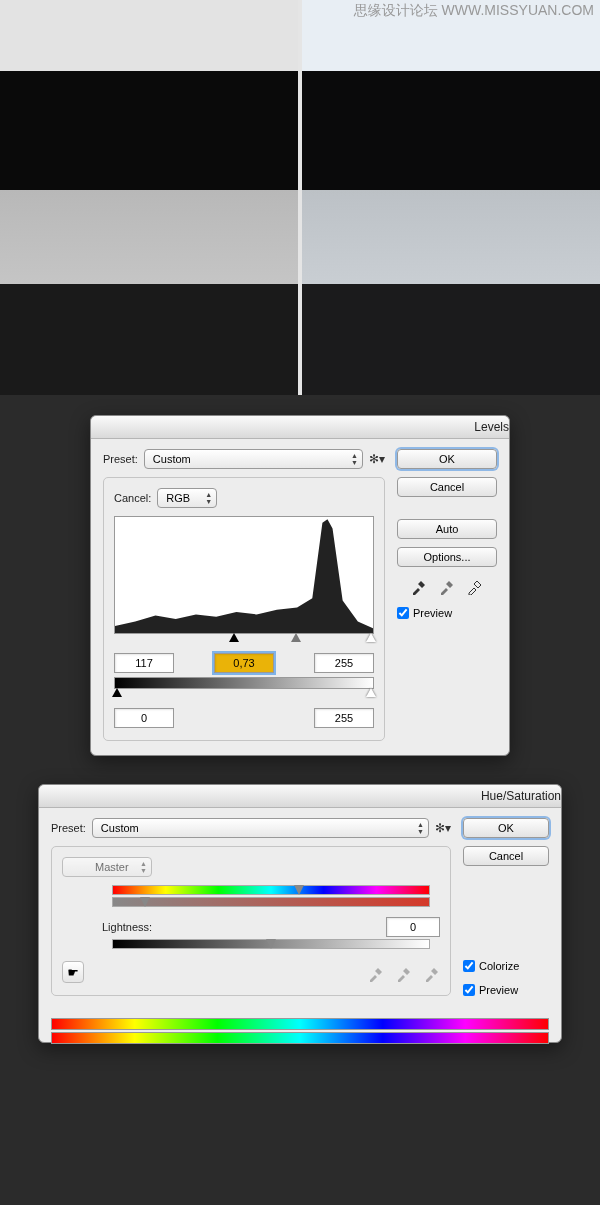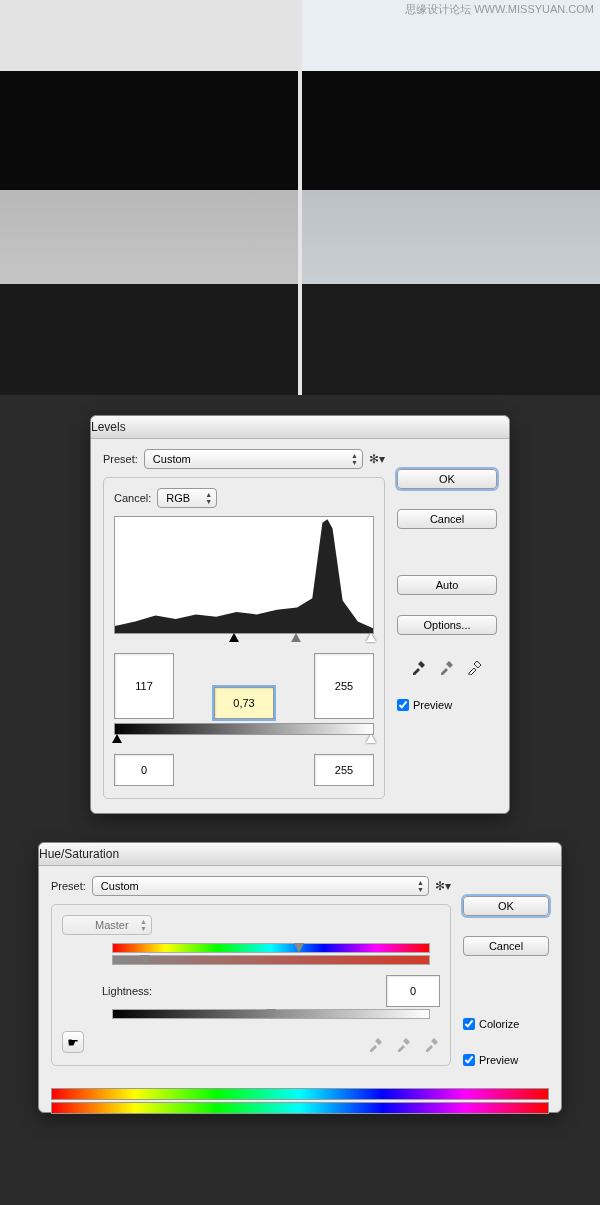--- a/index.html
+++ b/index.html
@@ -2,50 +2,50 @@
 <html><head>
 <meta charset="utf-8">
 <style>
   * { box-sizing: border-box; margin: 0; padding: 0; }
   body { font-family: "Lucida Grande", Arial, sans-serif; font-size: 11px; background: #2b2b2b; width: 600px; }
   .top-images { display: flex; height: 395px; background: #e5e5e5; }
   .img-box { flex: 1; background: #d8d8d8; position: relative; overflow: hidden; }
   .img-box + .img-box { margin-left: 4px; }
   .portrait { width: 100%; height: 100%; background: linear-gradient(to bottom, #e3e3e3 0%, #e3e3e3 18%, #0a0a0a 18%, #0a0a0a 48%, #b8b8b8 48%, #c5c5c5 72%, #1a1a1a 72%, #1a1a1a 100%); }
   .portrait.tint { filter: sepia(0.2) hue-rotate(170deg) saturate(0.6); }
-  .watermark { position: absolute; top: 2px; right: 6px; color: #999; font-size: 11px; font-family: Arial; }
+  .watermark { position: absolute; top: 2px; right: 6px; color: #999; font-size: 14px; font-family: Arial; }
 
   .dark-area { background: #2b2b2b; padding: 20px 0 30px 0; }
 
   .dialog { background: #ededed; border: 1px solid #888; border-radius: 6px; box-shadow: 0 6px 20px rgba(0,0,0,0.45); margin: 0 auto 28px auto; }
-  .dialog-title { text-align: left; font-size: 12px; padding: 4px 0; background: linear-gradient(#fafafa,#d9d9d9); border-bottom: 1px solid #b5b5b5; border-radius: 6px 6px 0 0; color: #222; }
+  .dialog-title { text-align: right; font-size: 12px; padding: 4px 0; background: linear-gradient(#fafafa,#d9d9d9); border-bottom: 1px solid #b5b5b5; border-radius: 6px 6px 0 0; color: #222; }
   .dialog-body { display: flex; padding: 10px 12px 14px 12px; gap: 12px; }
   .left-col { flex: 1; }
-  .right-col { width: 100px; display: flex; flex-direction: column; align-items: stretch; gap: 20px; margin-top: 20px; }
+  .right-col { width: 100px; display: flex; flex-direction: column; align-items: stretch; gap: 8px; }
 
   .row { display: flex; align-items: center; gap: 6px; margin-bottom: 8px; }
   .label { font-size: 11px; color: #222; }
   .select { background: linear-gradient(#fff,#e8e8e8); border: 1px solid #999; border-radius: 4px; padding: 2px 18px 2px 8px; font-size: 11px; height: 20px; position: relative; min-width: 60px; display: inline-flex; align-items: center; }
   .select::after { content: ""; position: absolute; right: 6px; top: 50%; width: 0; height: 0; border-left: 3px solid transparent; border-right: 3px solid transparent; }
   .select .arrows { position: absolute; right: 4px; top: 2px; font-size: 7px; line-height: 7px; color: #444; }
   .gear { font-size: 12px; color: #333; }
 
   .group { border: 1px solid #c5c5c5; border-radius: 5px; padding: 10px 10px 12px 10px; margin-top: 4px; background: #ededed; }
   .section-label { font-size: 11px; margin: 6px 0 4px 0; color: #222; }
 
   .histogram { border: 1px solid #999; background: #fff; height: 118px; position: relative; overflow: hidden; }
   .hist-svg { width: 100%; height: 100%; display: block; }
   .slider-track { height: 14px; position: relative; margin-top: -1px; }
   .tri { position: absolute; width: 0; height: 0; border-left: 5px solid transparent; border-right: 5px solid transparent; border-bottom: 9px solid #000; top: 0; transform: translateX(-50%); }
   .tri.gray { border-bottom-color: #777; }
   .tri.white { border-bottom-color: #fff; filter: drop-shadow(0 0 1px #555); }
 
   .input-row { display: flex; justify-content: space-between; gap: 8px; margin-top: 6px; }
-  .num-input { width: 60px; border: 1px solid #999; background: #fff; padding: 9px 4px; font-size: 11px; text-align: center; box-shadow: inset 1px 1px 2px rgba(0,0,0,0.1); }
-  .num-input.sel { background: #fef9c3; outline: 2px solid #7fb3e8; margin-top: 34px; }
+  .num-input { width: 60px; border: 1px solid #999; background: #fff; padding: 3px 4px; font-size: 11px; text-align: center; box-shadow: inset 1px 1px 2px rgba(0,0,0,0.1); }
+  .num-input.sel { background: #eab308; outline: 2px solid #7fb3e8; }
 
   .gradient-bar { height: 12px; border: 1px solid #999; margin-top: 4px; }
   .grad-bw { background: linear-gradient(to right, #000, #fff); }
 
   .btn { background: linear-gradient(#fdfdfd,#e3e3e3); border: 1px solid #999; border-radius: 4px; padding: 3px 0; font-size: 11px; text-align: center; cursor: default; }
   .btn.primary { box-shadow: 0 0 0 2px #8fb8e6; }
 
   .droppers { display: flex; justify-content: center; gap: 12px; margin-top: 4px; }
   .drop-icon { width: 16px; height: 16px; display: inline-block; }
 

